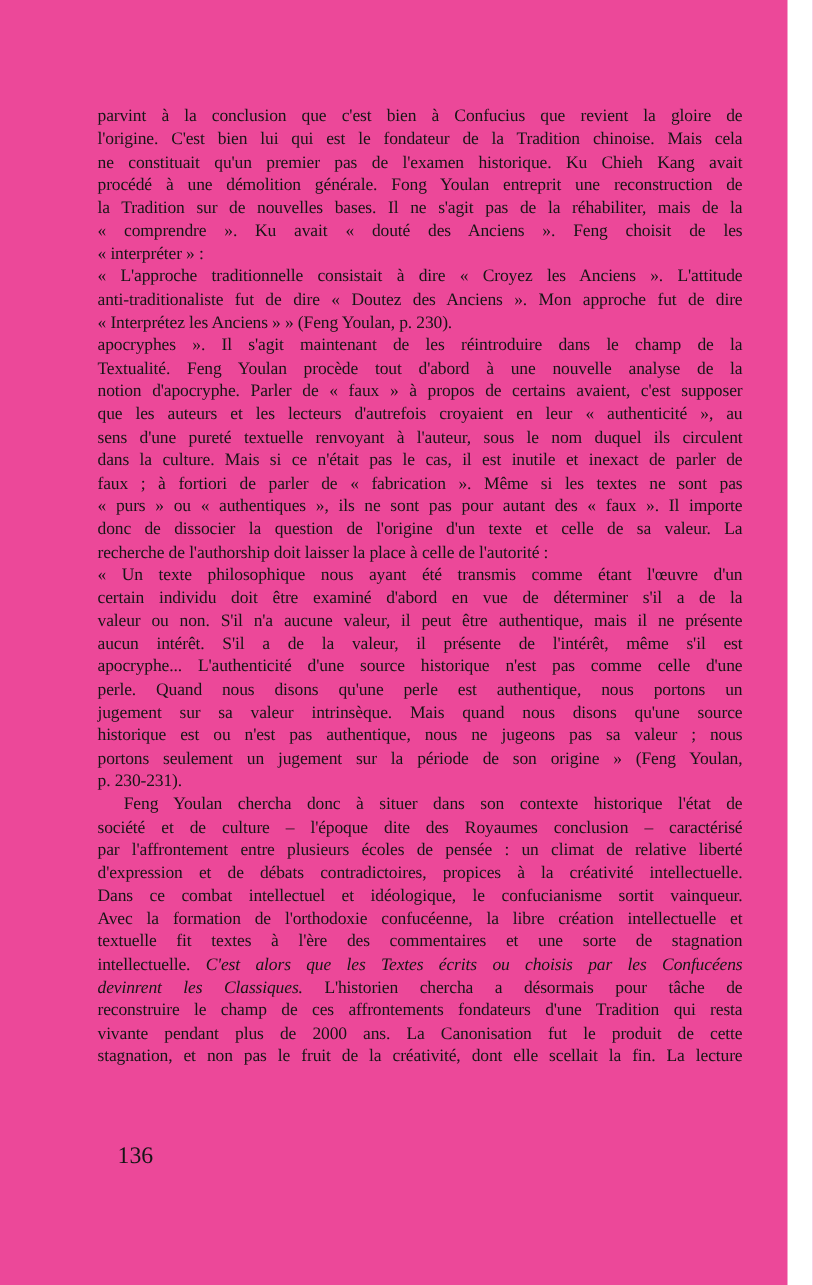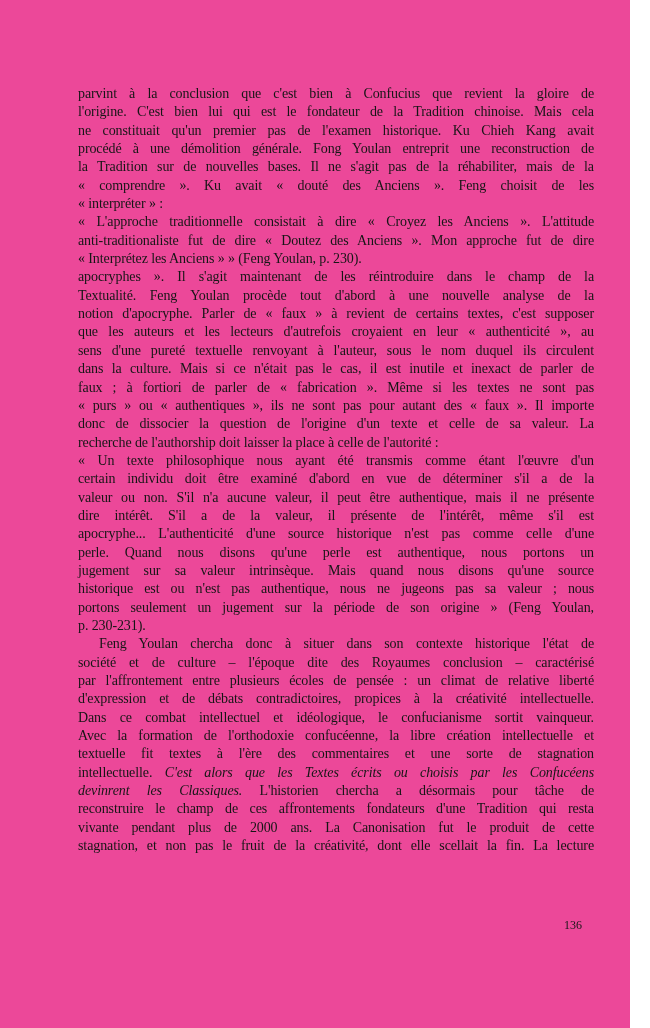--- a/index.html
+++ b/index.html
@@ -40,25 +40,25 @@
     -moz-text-align-last: left;
   }
   .line.indent {
     text-indent: 21px;
   }
   .italic {
     font-style: italic;
   }
   .page-number {
     position: absolute;
-    left: 66px;
+    left: 94px;
     top: 914px;
     width: 516px;
-    text-align: right;
-    font-size: 12px;
+    text-align: left;
+    font-size: 19px;
     line-height: 22px;
     color: #161616;
   }
 </style>
 </head>
 <body>
 
 <div class="page">
   <div class="text-block">
       <div class="line">parvint à la conclusion que c'est bien à Confucius que revient la gloire de</div>
@@ -66,32 +66,32 @@
       <div class="line">ne constituait qu'un premier pas de l'examen historique. Ku Chieh Kang avait</div>
       <div class="line">procédé à une démolition générale. Fong Youlan entreprit une reconstruction de</div>
       <div class="line">la Tradition sur de nouvelles bases. Il ne s'agit pas de la réhabiliter, mais de la</div>
       <div class="line">« comprendre ». Ku avait « douté des Anciens ». Feng choisit de les</div>
       <div class="line para-end">« interpréter » :</div>
       <div class="line">« L'approche traditionnelle consistait à dire « Croyez les Anciens ». L'attitude</div>
       <div class="line">anti-traditionaliste fut de dire « Doutez des Anciens ». Mon approche fut de dire</div>
       <div class="line para-end">« Interprétez les Anciens » » (Feng Youlan, p. 230).</div>
       <div class="line">apocryphes ». Il s'agit maintenant de les réintroduire dans le champ de la</div>
       <div class="line">Textualité. Feng Youlan procède tout d'abord à une nouvelle analyse de la</div>
-      <div class="line">notion d'apocryphe. Parler de « faux » à revient de certains textes, c'est supposer</div>
+      <div class="line">notion d'apocryphe. Parler de « faux » à propos de certains avaient, c'est supposer</div>
       <div class="line">que les auteurs et les lecteurs d'autrefois croyaient en leur « authenticité », au</div>
       <div class="line">sens d'une pureté textuelle renvoyant à l'auteur, sous le nom duquel ils circulent</div>
       <div class="line">dans la culture. Mais si ce n'était pas le cas, il est inutile et inexact de parler de</div>
       <div class="line">faux ; à fortiori de parler de « fabrication ». Même si les textes ne sont pas</div>
       <div class="line">« purs » ou « authentiques », ils ne sont pas pour autant des « faux ». Il importe</div>
       <div class="line">donc de dissocier la question de l'origine d'un texte et celle de sa valeur. La</div>
       <div class="line para-end">recherche de l'authorship doit laisser la place à celle de l'autorité :</div>
       <div class="line">« Un texte philosophique nous ayant été transmis comme étant l'œuvre d'un</div>
       <div class="line">certain individu doit être examiné d'abord en vue de déterminer s'il a de la</div>
       <div class="line">valeur ou non. S'il n'a aucune valeur, il peut être authentique, mais il ne présente</div>
-      <div class="line">dire intérêt. S'il a de la valeur, il présente de l'intérêt, même s'il est</div>
+      <div class="line">aucun intérêt. S'il a de la valeur, il présente de l'intérêt, même s'il est</div>
       <div class="line">apocryphe... L'authenticité d'une source historique n'est pas comme celle d'une</div>
       <div class="line">perle. Quand nous disons qu'une perle est authentique, nous portons un</div>
       <div class="line">jugement sur sa valeur intrinsèque. Mais quand nous disons qu'une source</div>
       <div class="line">historique est ou n'est pas authentique, nous ne jugeons pas sa valeur ; nous</div>
       <div class="line">portons seulement un jugement sur la période de son origine » (Feng Youlan,</div>
       <div class="line para-end">p. 230-231).</div>
       <div class="line indent">Feng Youlan chercha donc à situer dans son contexte historique l'état de</div>
       <div class="line">société et de culture – l'époque dite des Royaumes conclusion –  caractérisé</div>
       <div class="line">par l'affrontement entre plusieurs écoles de pensée : un climat de relative liberté</div>
       <div class="line">d'expression et de débats contradictoires, propices à la créativité intellectuelle.</div>

